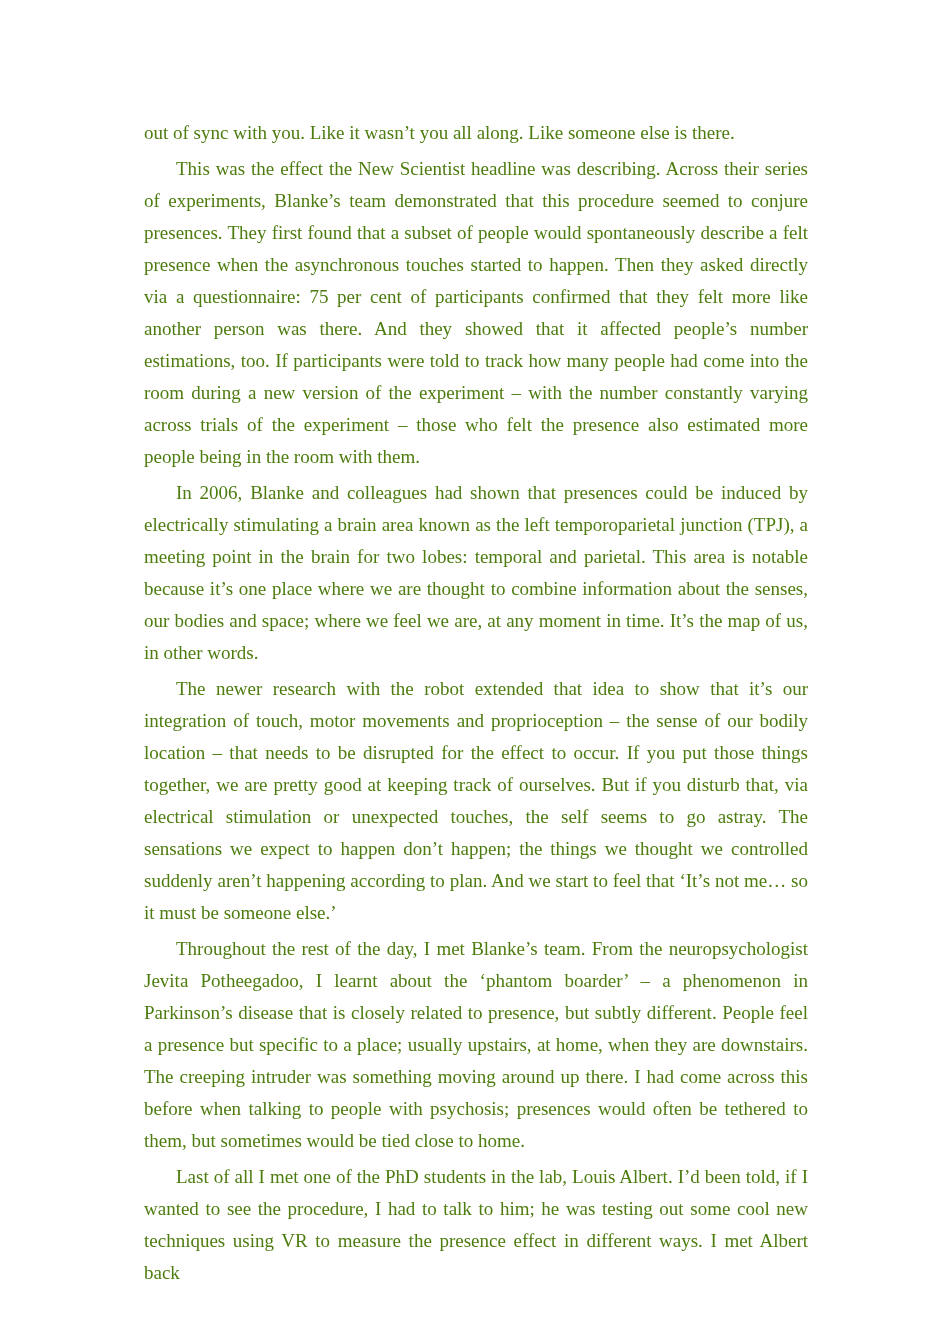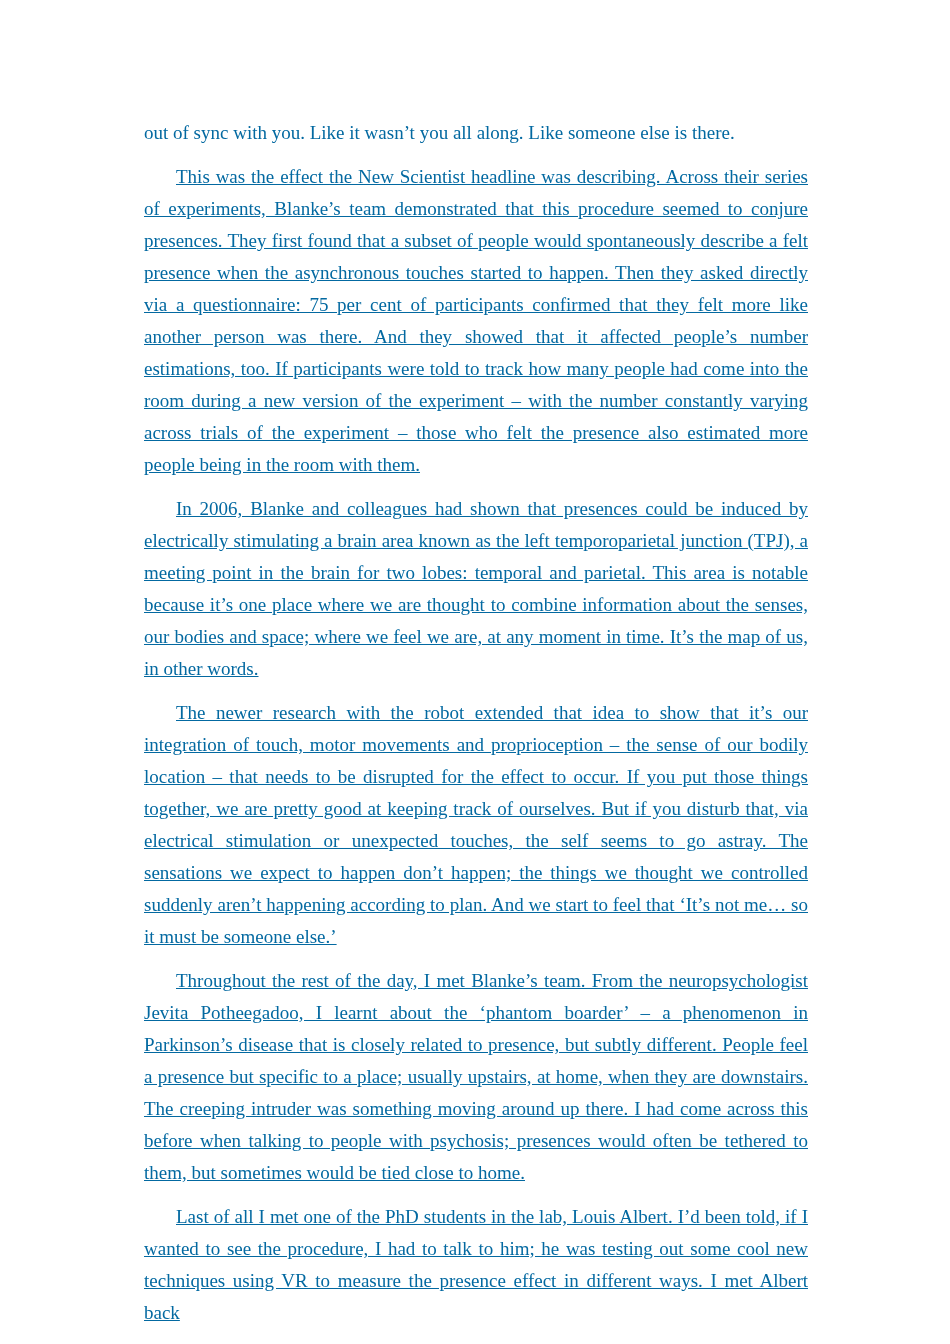--- a/index.html
+++ b/index.html
@@ -19,32 +19,31 @@
   .text-column {
     position: absolute;
     left: 144px;
     top: 117px;
     width: 664px;
   }
   .para {
     font-family: "Liberation Serif", "DejaVu Serif", serif;
     font-size: 19px;
     line-height: 32px;
-    color: #0369a1;
+    color: #4d7c0f;
     text-align: justify;
     text-justify: inter-word;
     margin: 0;
     padding: 0;
     -webkit-hyphens: none;
     hyphens: none;
     word-spacing: 0px;
   }
   .para + .para {
-    margin-top: 12px;
-    text-decoration: underline;
+    margin-top: 4px;
   }
   .para.indented {
     text-indent: 32px;
   }
   .para.flush {
     text-indent: 0;
   }
 </style>
 </head>
 <body>

